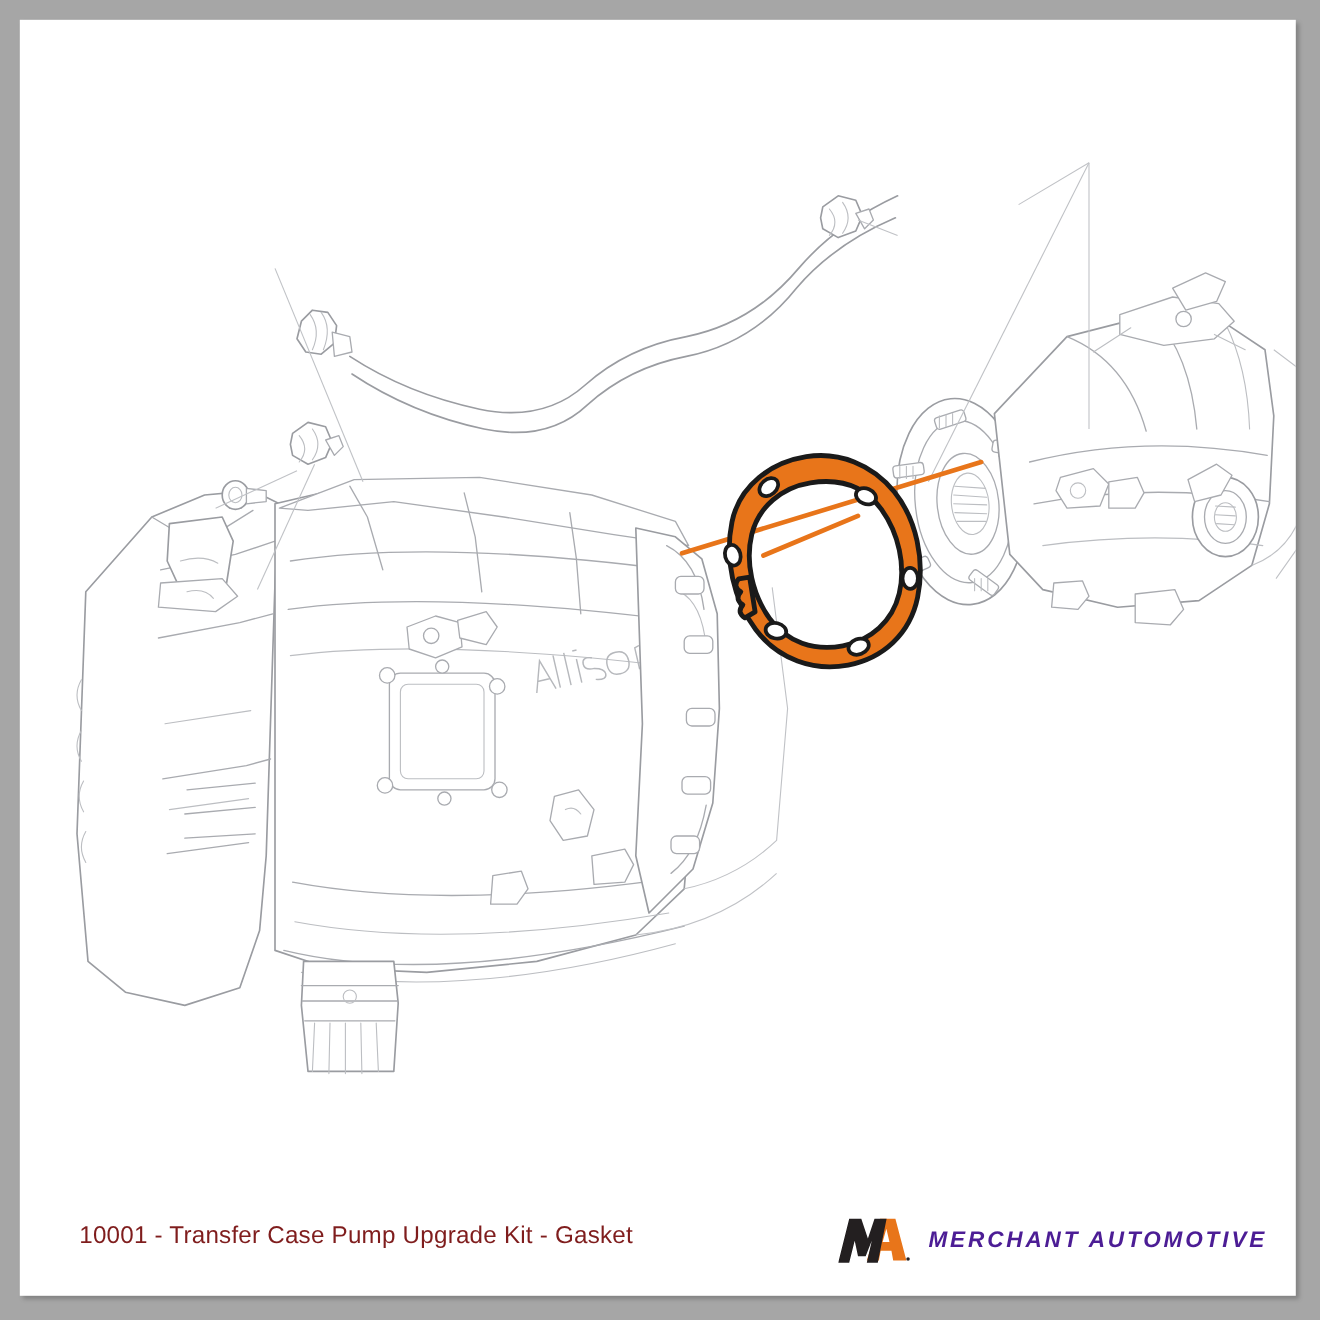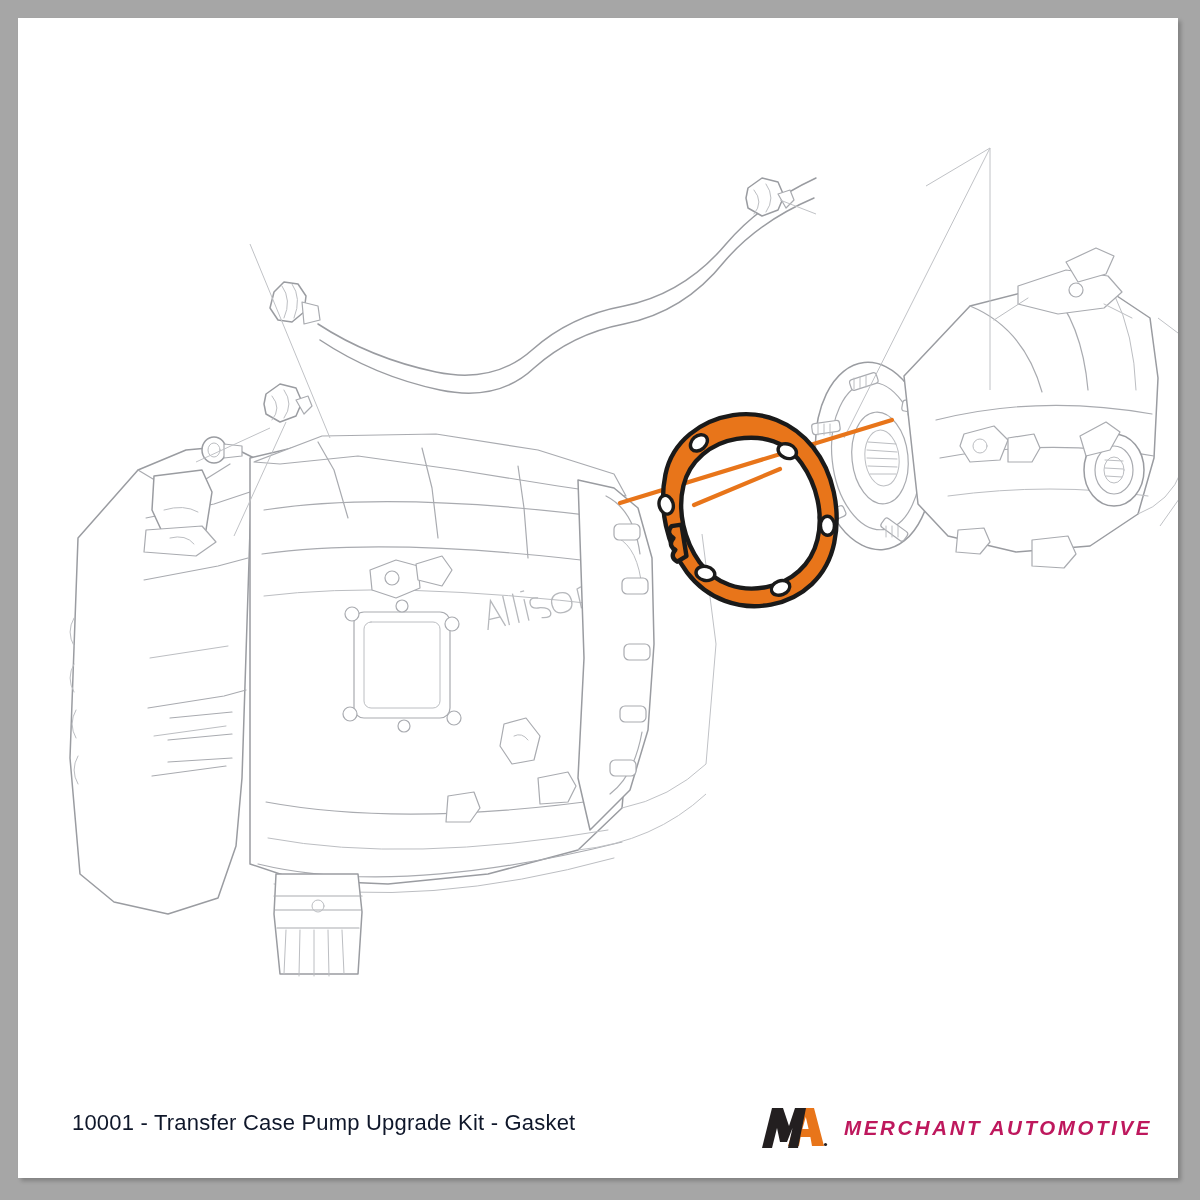--- a/index.html
+++ b/index.html
@@ -39,40 +39,40 @@
     bottom: 0;
     width: 1160px;
     height: 120px;
   }
   #caption-text {
     position: absolute;
     left: 54px;
     top: 52px;
     font-size: 22px;
     letter-spacing: 0.2px;
-    color: #0f172a;
+    color: #7f1d1d;
     white-space: nowrap;
     font-family: "Liberation Sans", sans-serif;
     text-align: right;
   }
   #brand-lockup {
     position: absolute;
     right: 26px;
     top: 48px;
     display: flex;
     align-items: center;
     gap: 16px;
   }
   #brand-monogram { display: block; }
   #brand-wordmark {
     font-size: 20.5px;
     font-weight: bold;
     font-style: italic;
     letter-spacing: 2.6px;
-    color: #be185d;
+    color: #4c1d95;
     white-space: nowrap;
     font-family: "Liberation Sans", sans-serif;
   }
   .nosel { user-select: none; }
 </style>
 </head>
 <body>
 
 <div id="stage">
   <div id="canvas-sheet">

